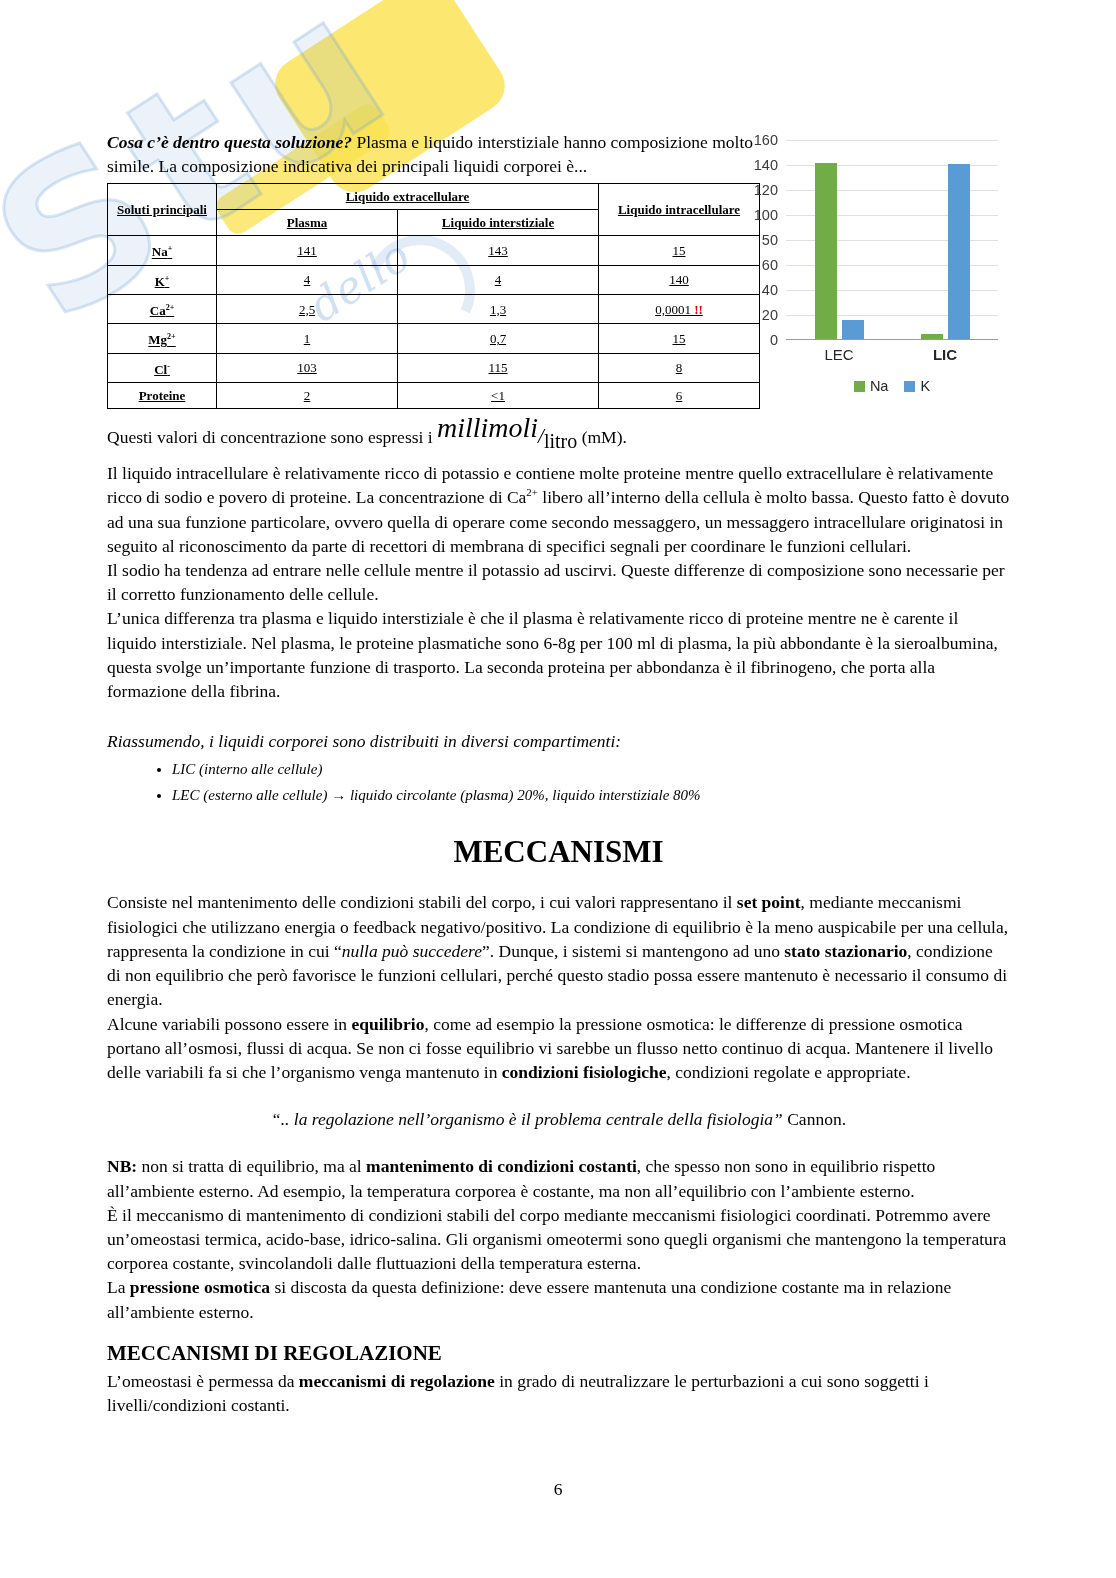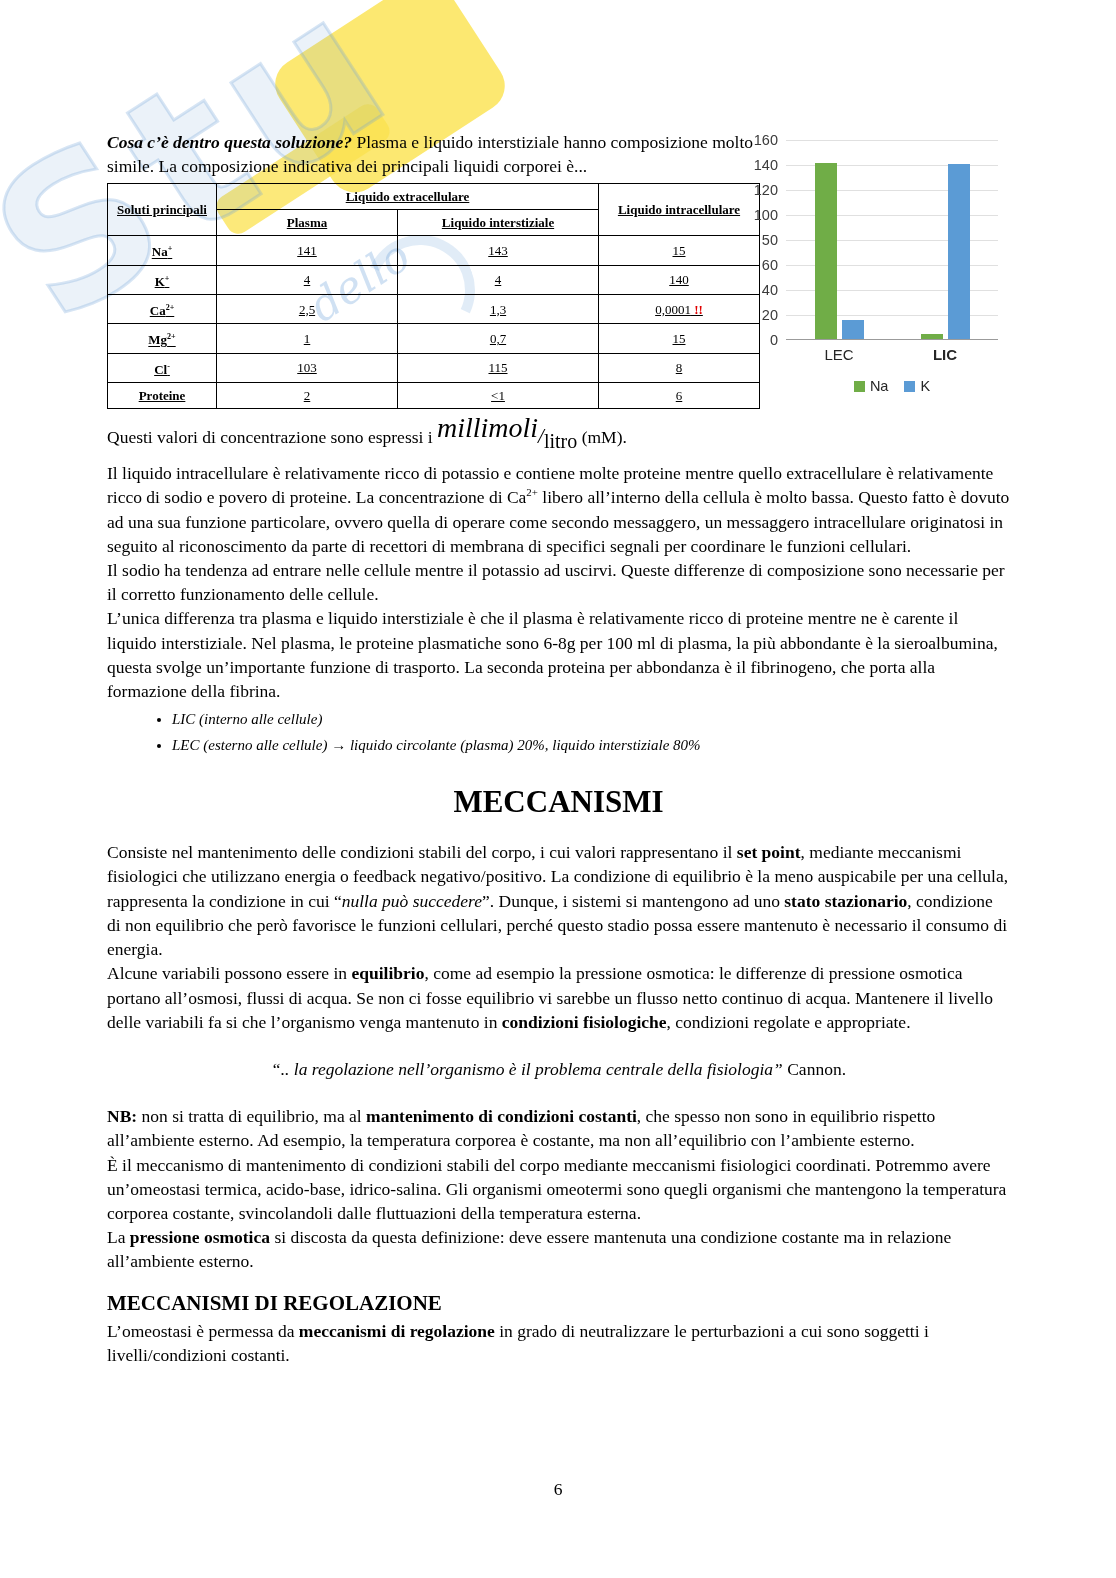--- a/index.html
+++ b/index.html
@@ -171,20 +171,21 @@
           </tr>
         </tbody>
     </table>
 
     <p class="units"><span>Questi valori di concentrazione sono espressi i </span><span class="seg-mt">millimoli</span><span class="seg-m">/</span><span class="seg-mb">litro</span><span> (mM).</span></p>
 
     <p class="body-p mt8"><span>Il liquido intracellulare è relativamente ricco di potassio e contiene molte proteine mentre quello extracellulare è relativamente ricco di sodio e povero di proteine. La concentrazione di Ca</span><span class="seg-sup">2+</span><span> libero all’interno della cellula è molto bassa. Questo fatto è dovuto ad una sua funzione particolare, ovvero quella di operare come secondo messaggero, un messaggero intracellulare originatosi in seguito al riconoscimento da parte di recettori di membrana di specifici segnali per coordinare le funzioni cellulari.</span></p>
     <p class="body-p"><span>Il sodio ha tendenza ad entrare nelle cellule mentre il potassio ad uscirvi. Queste differenze di composizione sono necessarie per il corretto funzionamento delle cellule.</span></p>
     <p class="body-p"><span>L’unica differenza tra plasma e liquido interstiziale è che il plasma è relativamente ricco di proteine mentre ne è carente il liquido interstiziale. Nel plasma, le proteine plasmatiche sono 6-8g per 100 ml di plasma, la più abbondante è la sieroalbumina, questa svolge un’importante funzione di trasporto. La seconda proteina per abbondanza è il fibrinogeno, che porta alla formazione della fibrina.</span></p>
 
+    <p class="riassumendo"><span class="seg-i">Riassumendo, i liquidi corporei sono distribuiti in diversi compartimenti:</span></p>
     <ul class="compartments">
       <li><span class="seg-i">LIC (interno alle cellule)</span></li>
       <li><span class="seg-i">LEC (esterno alle cellule) </span><span class="seg-b">→ </span><span class="seg-i">liquido circolante (plasma) 20%, liquido interstiziale 80%</span></li>
     </ul>
 
     <h1 class="omeostasi">MECCANISMI</h1>
 
     <p class="body-p"><span>Consiste nel mantenimento delle condizioni stabili del corpo, i cui valori rappresentano il </span><span class="seg-b">set point</span><span>, mediante meccanismi fisiologici che utilizzano energia o feedback negativo/positivo. La condizione di equilibrio è la meno auspicabile per una cellula, rappresenta la condizione in cui “</span><span class="seg-i">nulla può succedere</span><span>”. Dunque, i sistemi si mantengono ad uno </span><span class="seg-b">stato stazionario</span><span>, condizione di non equilibrio che però favorisce le funzioni cellulari, perché questo stadio possa essere mantenuto è necessario il consumo di energia.</span></p>
     <p class="body-p"><span>Alcune variabili possono essere in </span><span class="seg-b">equilibrio</span><span>, come ad esempio la pressione osmotica: le differenze di pressione osmotica portano all’osmosi, flussi di acqua. Se non ci fosse equilibrio vi sarebbe un flusso netto continuo di acqua. Mantenere il livello delle variabili fa si che l’organismo venga mantenuto in </span><span class="seg-b">condizioni fisiologiche</span><span>, condizioni regolate e appropriate.</span></p>
 

